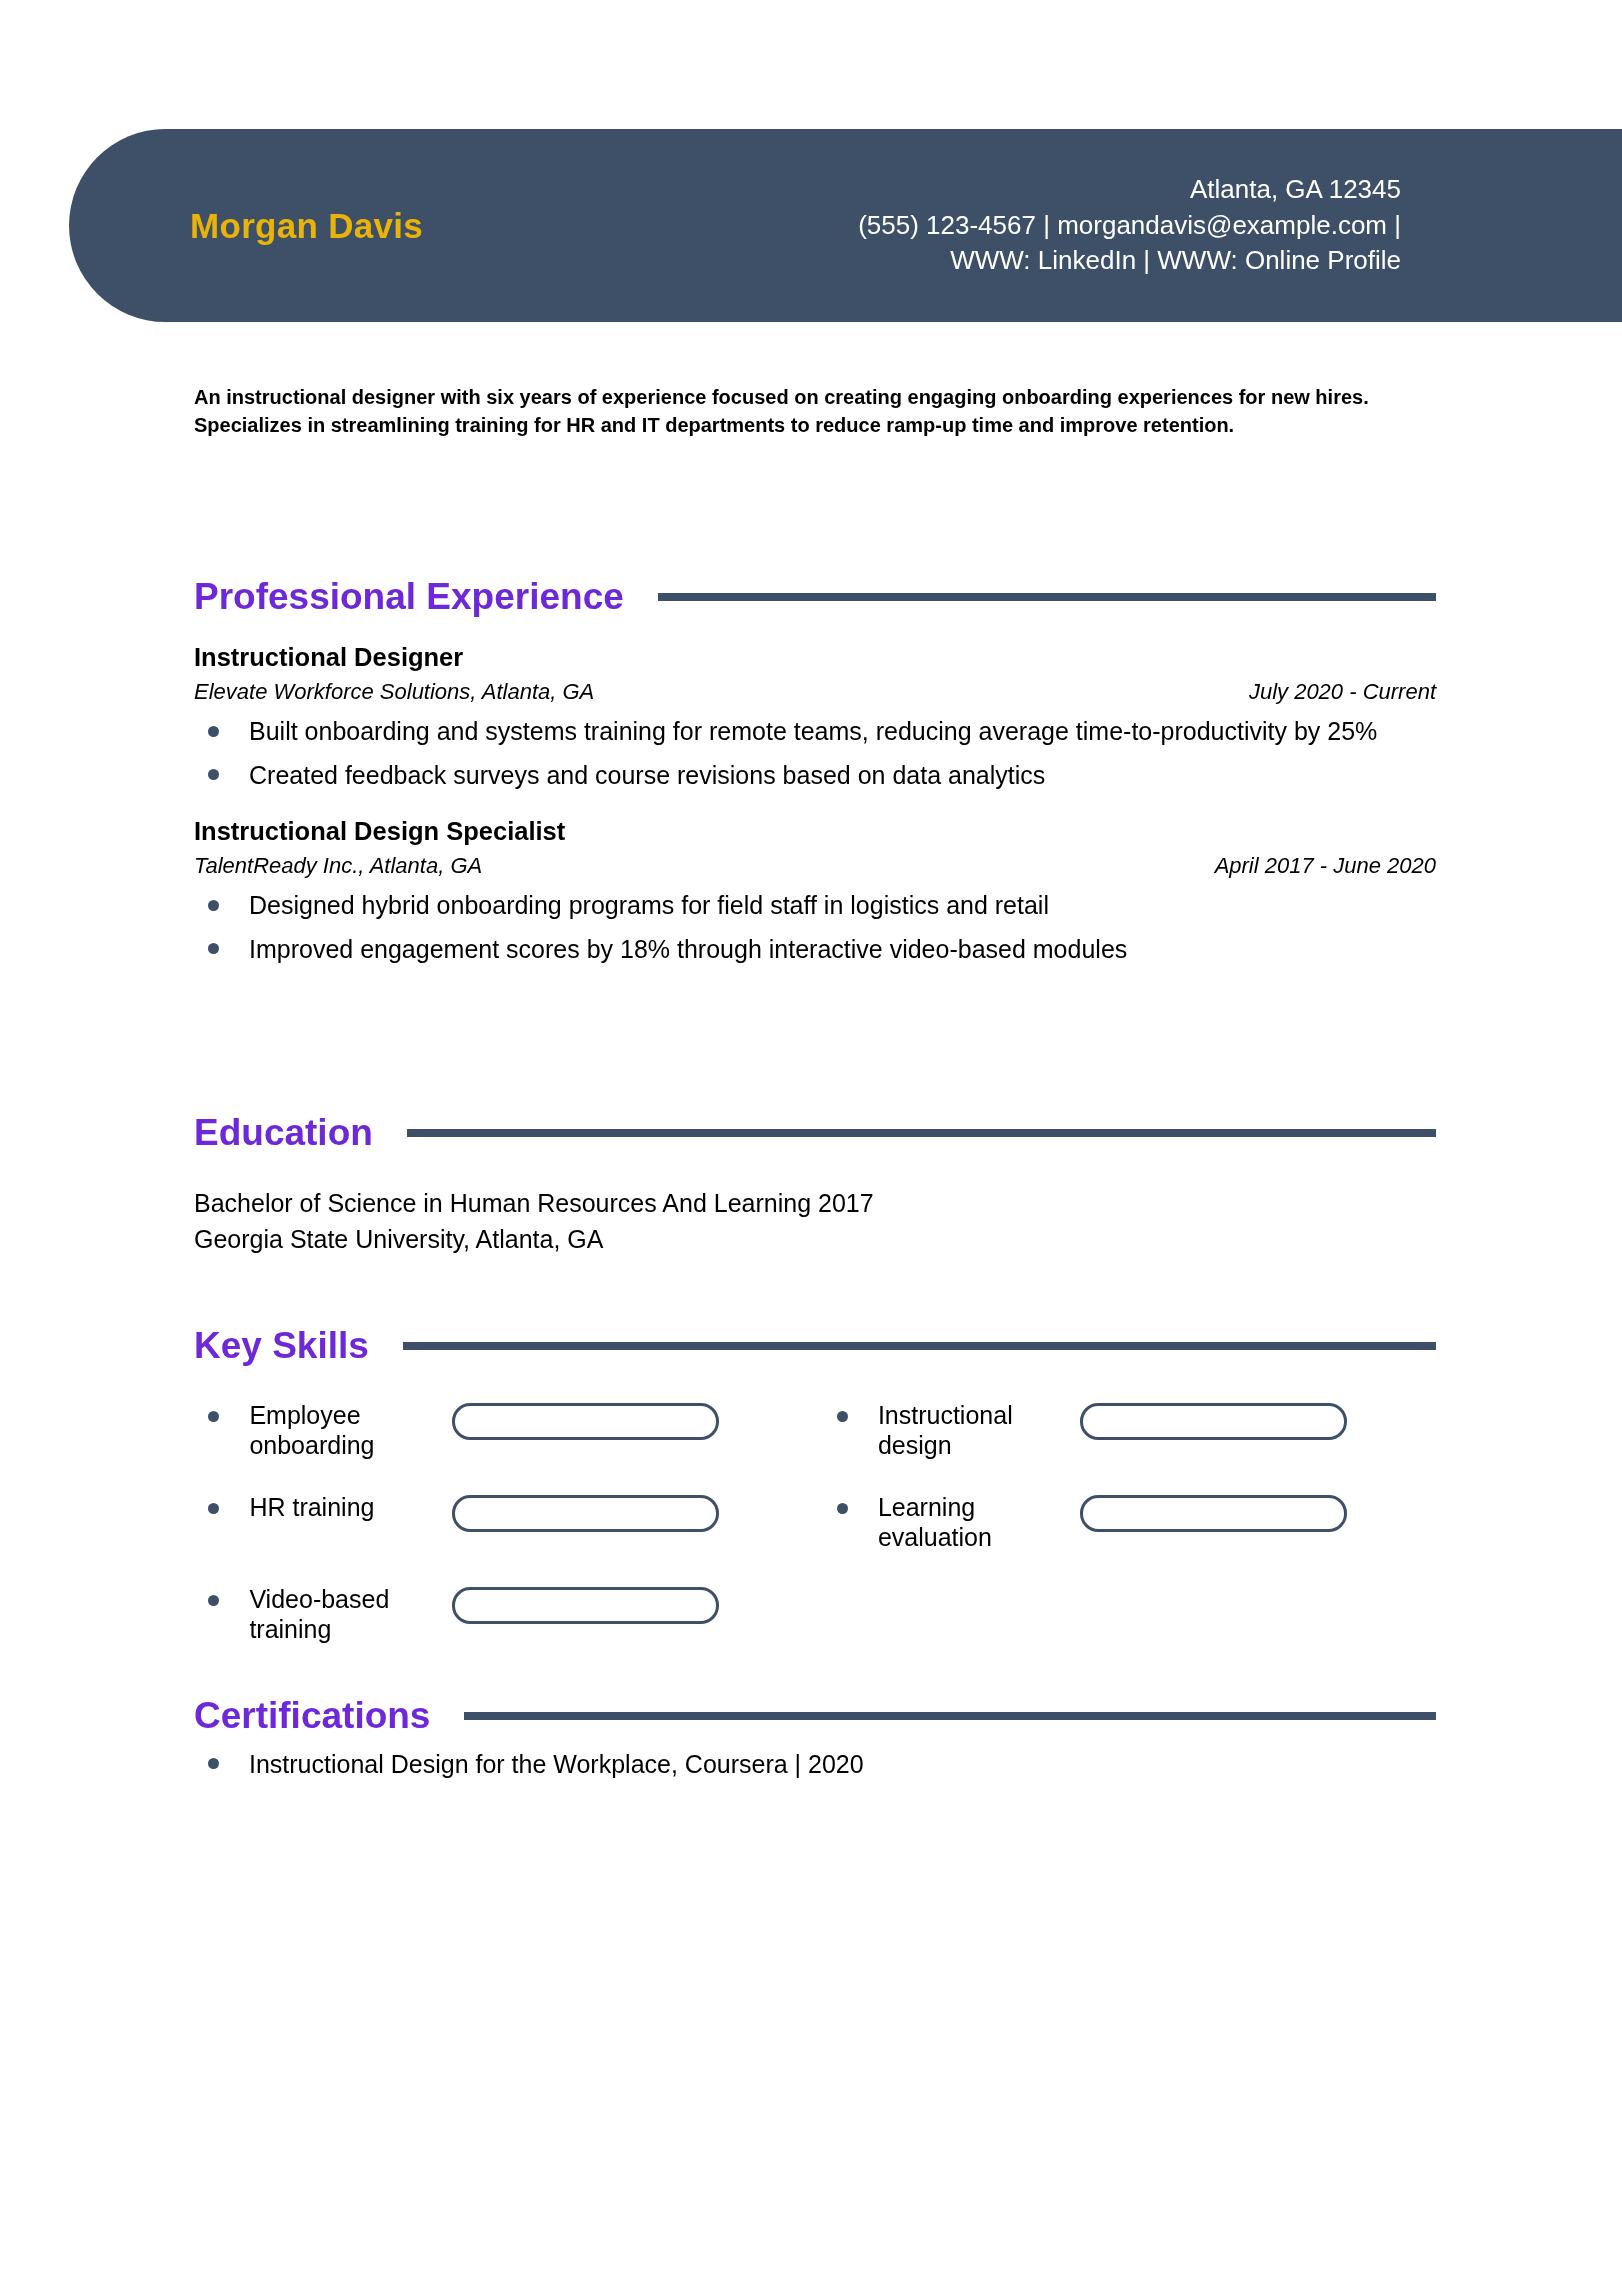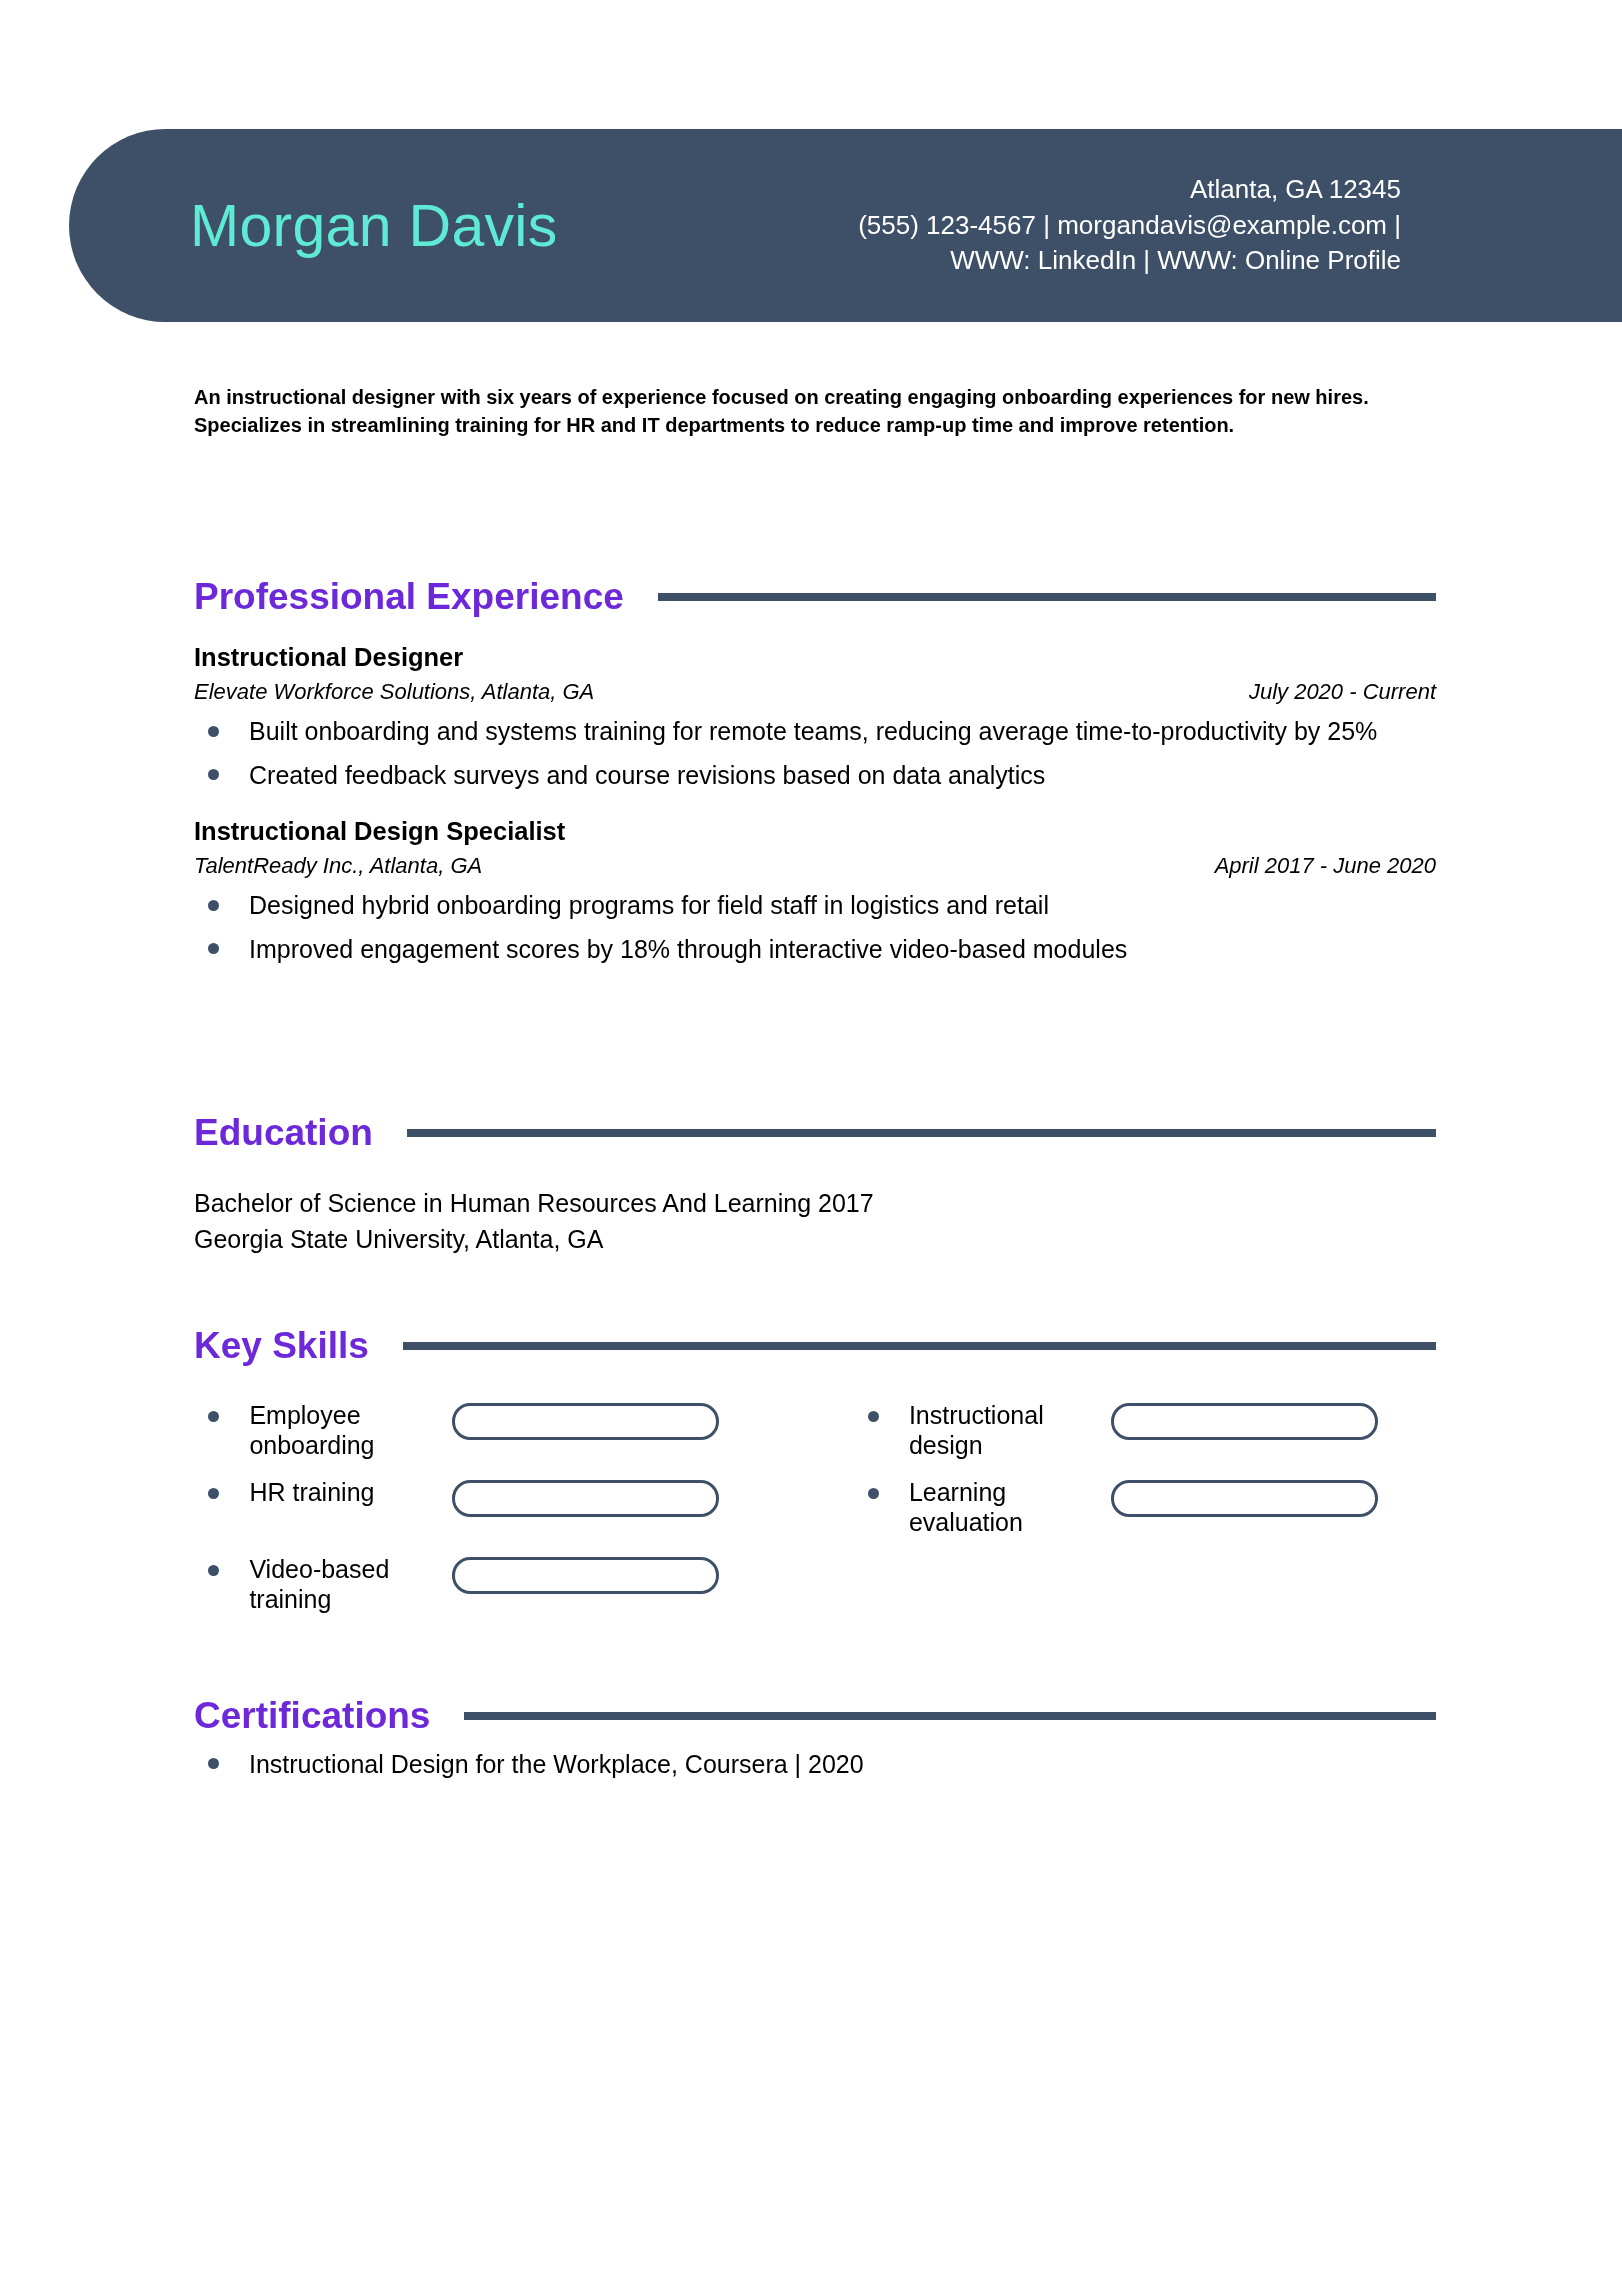--- a/index.html
+++ b/index.html
@@ -6,21 +6,21 @@
   body{width:1622px;height:2295px;background:#ffffff;
        font-family:"Liberation Sans",sans-serif;
        -webkit-font-smoothing:antialiased;overflow:hidden;}
 
   .page{position:relative;width:1622px;height:2295px;background:#fff;}
 
   
   .header{position:absolute;left:69px;top:129px;width:1553px;height:193px;
           background:#3D5068;border-radius:111px 0 0 111px;
           display:flex;align-items:center;}
-  .name{color:#5eead4;font-size:59px;font-weight:normal;letter-spacing:0.3px;
+  .name{color:#eab308;font-size:35px;font-weight:bold;letter-spacing:0.3px;
         margin-left:121px;white-space:nowrap;}
   .contact{margin-left:auto;margin-right:221px;text-align:right;
            color:#ffffff;font-size:26px;line-height:1.38;}
   .contact div{white-space:nowrap;}
 
   
   .summary{position:absolute;left:194px;top:383px;width:1240px;
            font-size:20px;font-weight:bold;line-height:1.40;color:#000;}
 
   
@@ -36,21 +36,21 @@
   ul.bul{list-style:none;margin:0 0 0 0;padding:0;}
   ul.bul li{position:relative;padding-left:55px;font-size:25px;
             line-height:1.33;color:#000;margin-top:10.5px;}
   ul.bul li::before{content:"";position:absolute;left:14.4px;top:10.5px;
             width:11px;height:11px;border-radius:50%;background:#3D5068;}
 
   .edu-line{font-size:25px;color:#000;line-height:1.45;}
 
   
   .skills-grid{display:grid;grid-template-columns:1fr 1fr;
-               column-gap:77px;row-gap:0;margin-top:33px;}
+               column-gap:77px;row-gap:0;margin-top:33px;gap:15px;}
   .skill{display:flex;align-items:flex-start;min-height:77px;}
   .skill-dot{width:11px;height:11px;border-radius:50%;background:#3D5068;
              margin:10.5px 30px 0 14.4px;flex:0 0 auto;}
   .skill-name{font-size:25px;line-height:1.20;color:#000;
               width:196px;flex:0 0 auto;}
   .skill-bar{width:267px;height:37px;border:3.9px solid #3D5068;
              border-radius:18.3px;background:#fff;box-sizing:border-box;
              margin-left:6.5px;margin-top:3.3px;flex:0 0 auto;overflow:hidden;}
   .skill-fill{height:100%;background:#3D5068;border-radius:14.4px 0 0 14.4px;}
 

